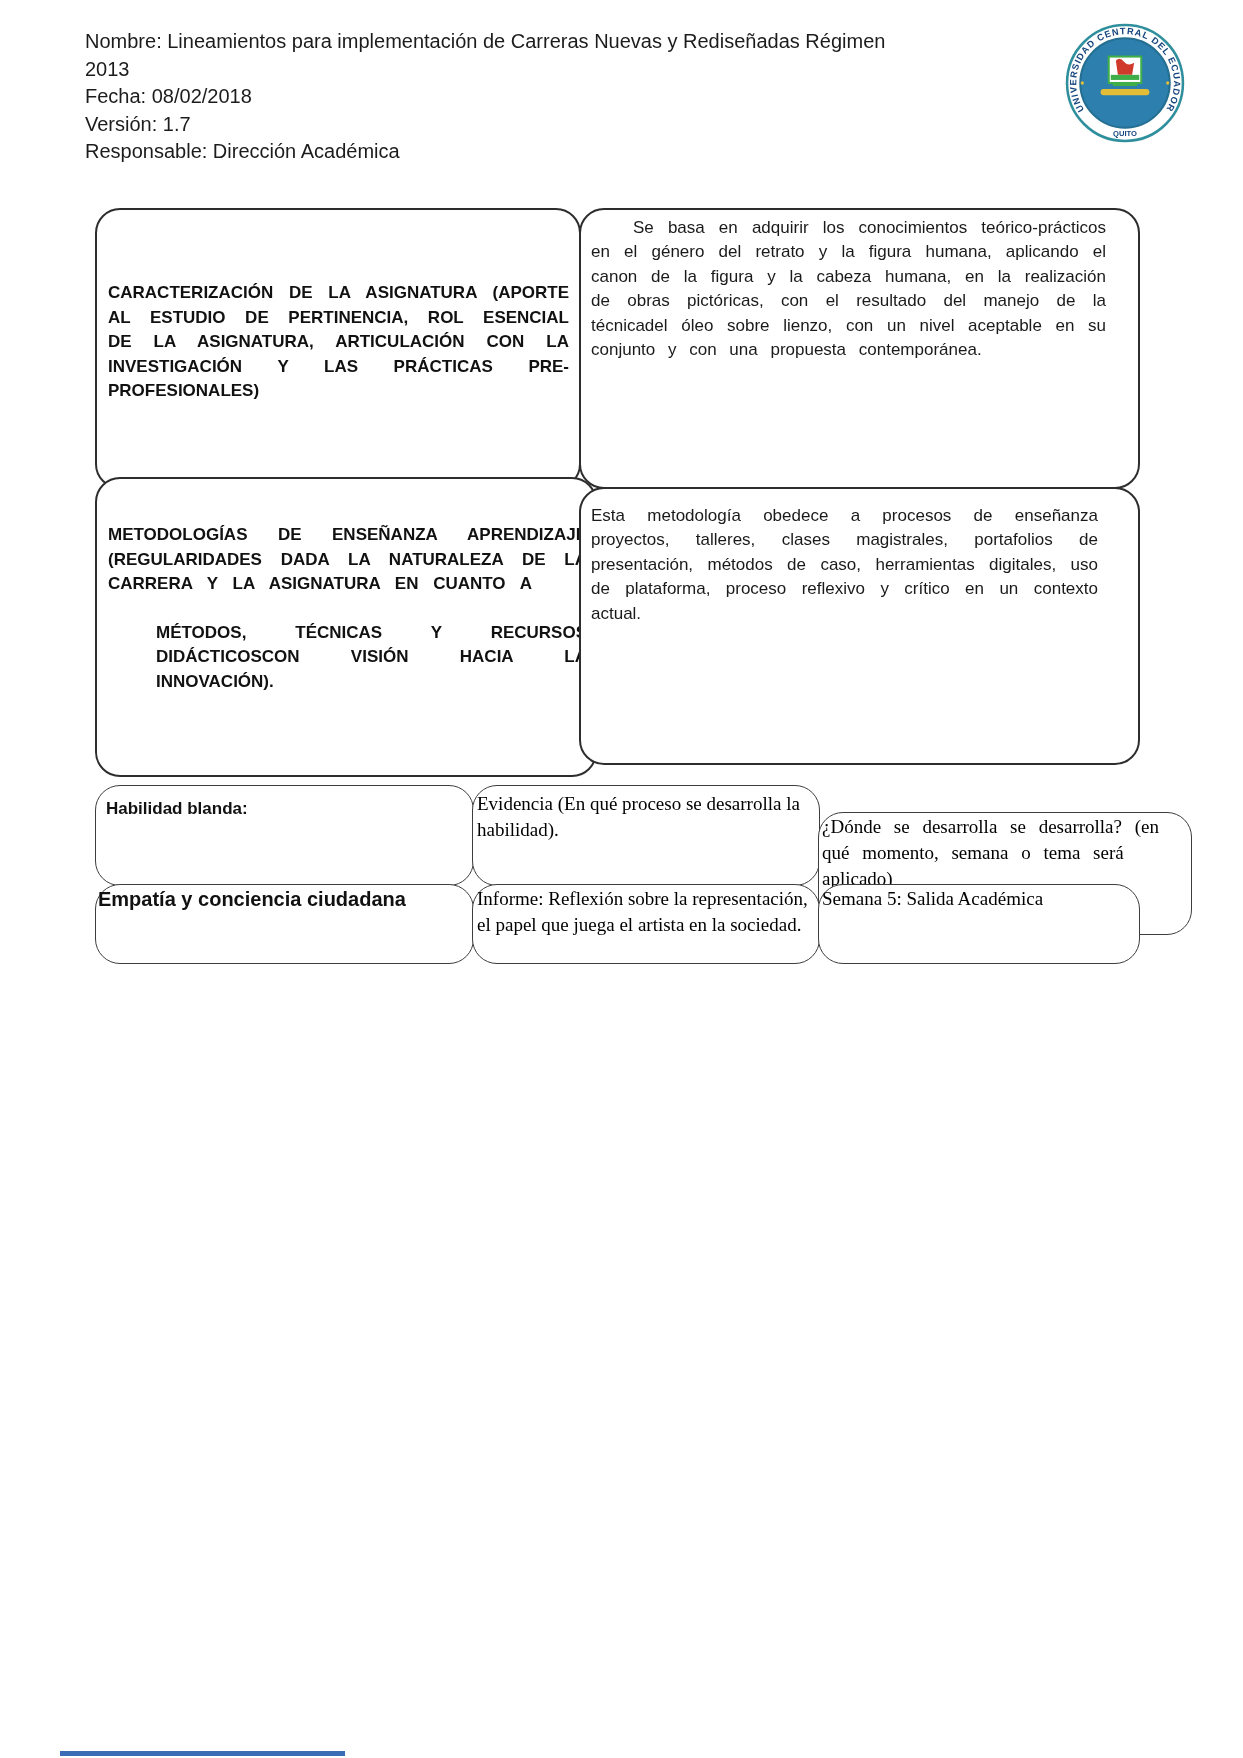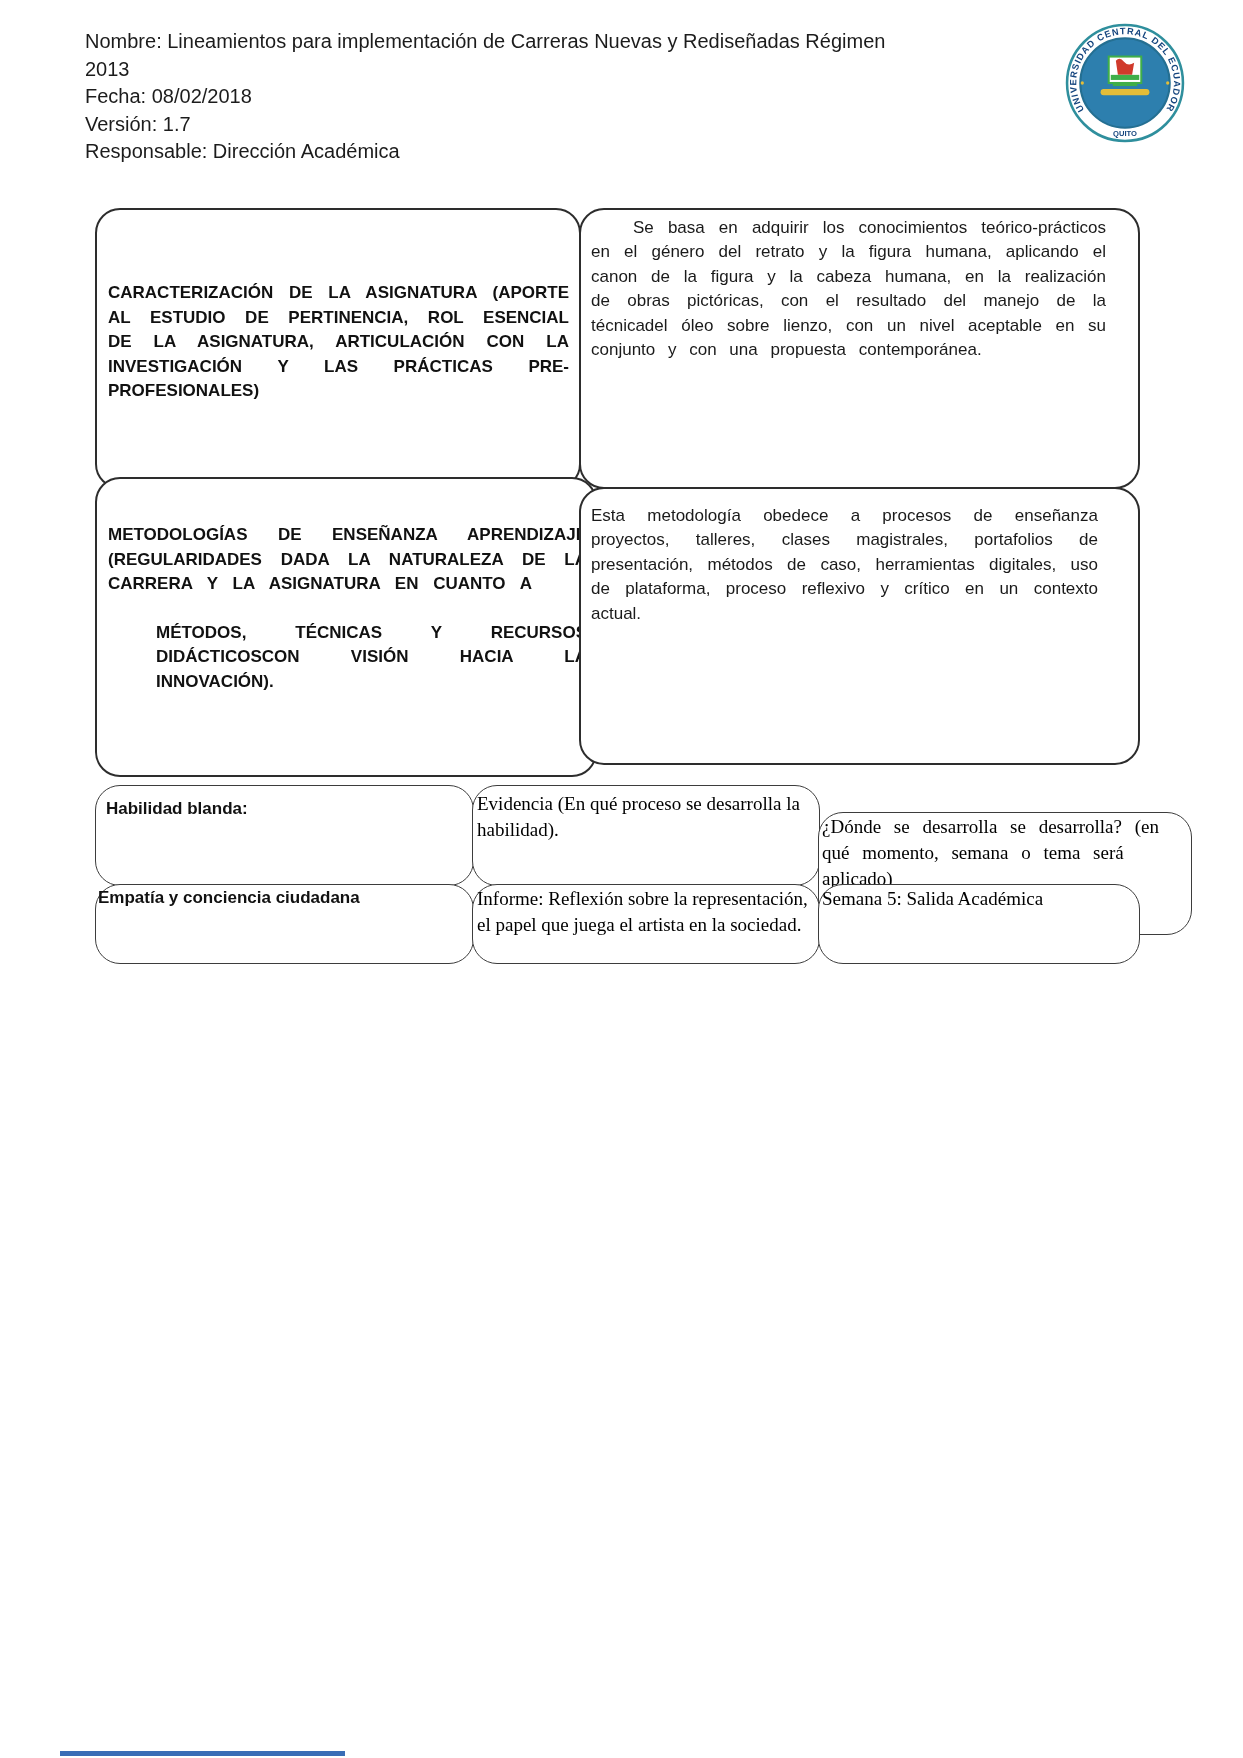--- a/index.html
+++ b/index.html
@@ -20,21 +20,21 @@
   .a1l-inner{padding:71px 10px 0 11px;}
   .a1r-inner{padding:6px 32px 0 10px;text-indent:42px;}
   .a2l-inner{padding:44px 8px 0 11px;}
   .a2l-inner .p2{margin-top:24px;margin-left:48px;}
   .a2r-inner{padding:15px 40px 0 10px;}
   
   .serif{font-family:"Liberation Serif",serif;font-size:19px;line-height:26px;color:#000;}
   .b3c1-inner{padding:13px 8px 0 10px;font-weight:bold;font-size:17px;color:#111;}
   .b3c2-inner{padding:5px 4px 0 4px;}
   .b3c3-inner{padding:1px 4px 0 3px;word-spacing:8px;}
-  .b4c1-inner{padding:3px 8px 0 2px;font-weight:bold;font-size:17px;color:#111;}
+  .b4c1-inner{padding:3px 8px 0 2px;font-weight:bold;font-size:20px;color:#111;}
   .b4c2-inner{padding:1px 4px 0 4px;}
   .b4c3-inner{padding:1px 2px 0 3px;}
   
   #cell-a1l{left:95px;top:208px;width:486px;height:281px;}
   #cell-a1r{left:579px;top:208px;width:561px;height:281px;}
   #cell-a2l{left:95px;top:477px;width:502px;height:300px;}
   #cell-a2r{left:579px;top:487px;width:561px;height:278px;}
   #cell-b3c1{left:95px;top:785px;width:379px;height:101px;}
   #cell-b3c2{left:472px;top:785px;width:348px;height:101px;}
   #cell-b3c3{left:818px;top:796px;width:374px;height:123px;margin-top:16px;}

